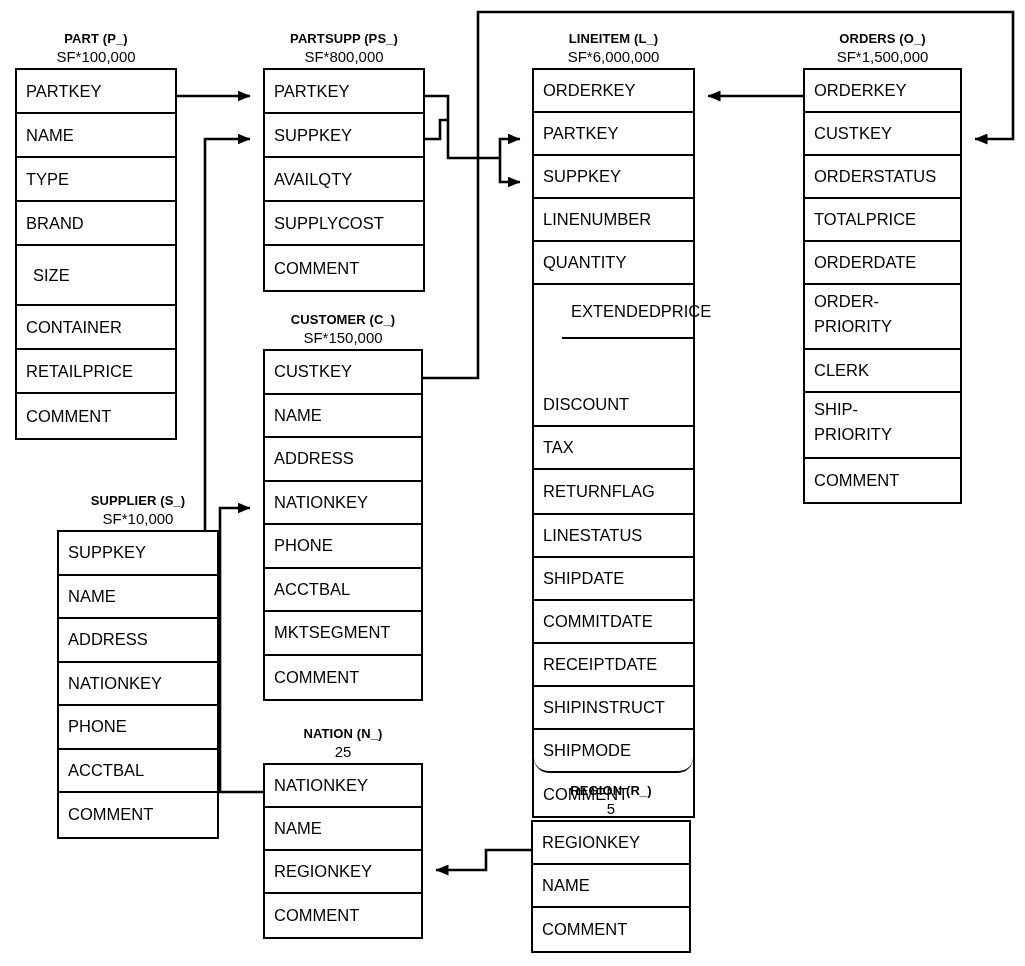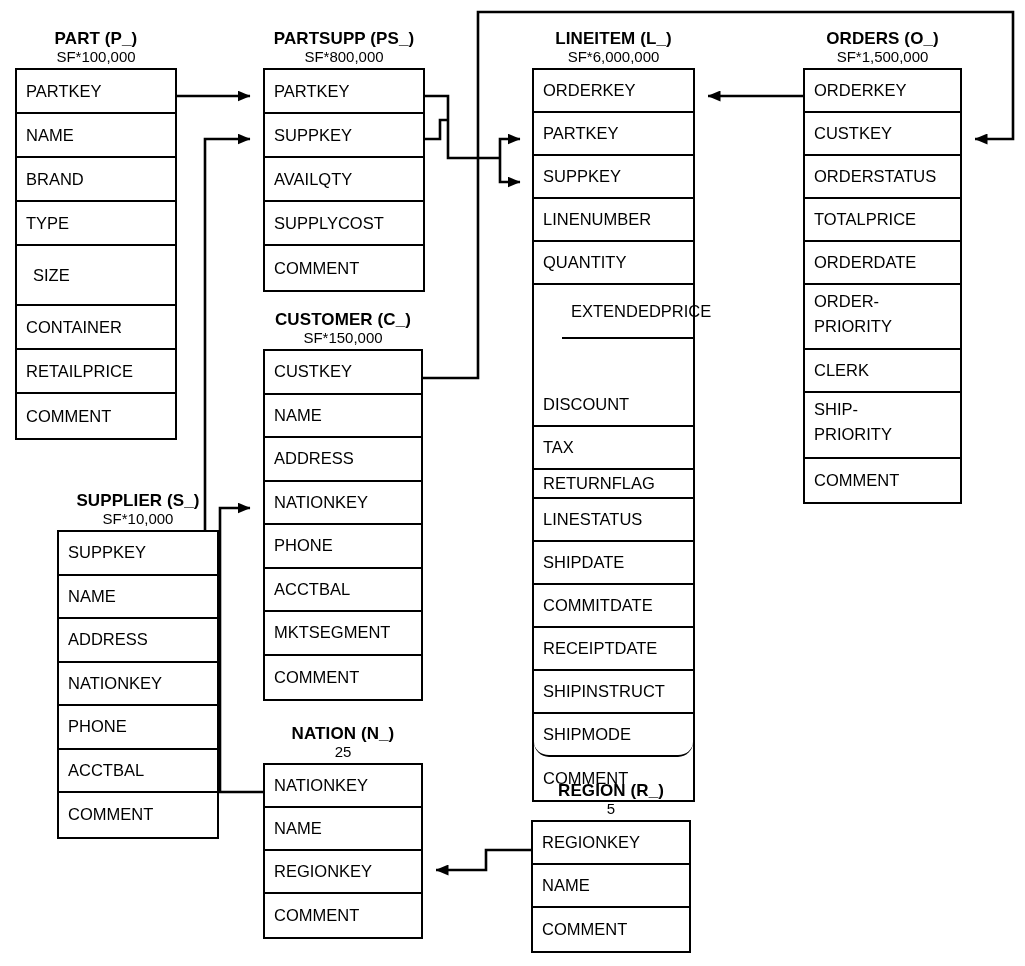--- a/index.html
+++ b/index.html
@@ -11,21 +11,21 @@
     -webkit-font-smoothing:antialiased;
   }
   #canvas{position:absolute;left:0;top:0;width:1025px;height:966px;}
 
   
   #wires{position:absolute;left:0;top:0;width:1025px;height:966px;z-index:1;}
 
   
   .entity{position:absolute;z-index:2;}
   .ent-title{
-    font-size:17px;font-weight:bold;text-align:center;
+    font-size:13px;font-weight:bold;text-align:center;
     line-height:18px;letter-spacing:.1px;white-space:nowrap;
   }
   .ent-card{
     font-size:15px;font-weight:normal;text-align:center;
     line-height:18px;white-space:nowrap;
   }
   .ent-box{
     border:2.5px solid #000;
     background:#fff;
     box-sizing:border-box;
@@ -90,22 +90,22 @@
     </g>
   </svg>
 
   <div id="entities">
       <div class="entity" style="left: 15px; top: 30px; width: 162px;">
         <div class="ent-title">PART (P_)</div>
         <div class="ent-card">SF*100,000</div>
         <div class="ent-box" style="width: 162px;">
           <div class="ent-row" style="height: 44px;">PARTKEY</div>
           <div class="ent-row" style="height: 44px;">NAME</div>
+          <div class="ent-row" style="height: 44px;">TYPE</div>
           <div class="ent-row" style="height: 44px;">BRAND</div>
-          <div class="ent-row" style="height: 44px;">TYPE</div>
           <div class="ent-row" style="height: 60px; padding-left: 16px;">SIZE</div>
           <div class="ent-row" style="height: 44px;">CONTAINER</div>
           <div class="ent-row" style="height: 44px;">RETAILPRICE</div>
           <div class="ent-row" style="height: 44px;">COMMENT</div>
         </div>
       </div>
       <div class="entity" style="left: 263px; top: 30px; width: 162px;">
         <div class="ent-title">PARTSUPP (PS_)</div>
         <div class="ent-card">SF*800,000</div>
         <div class="ent-box" style="width: 162px;">
@@ -121,21 +121,21 @@
         <div class="ent-card">SF*6,000,000</div>
         <div class="ent-box" style="width: 163px;">
           <div class="ent-row" style="height: 43px;">ORDERKEY</div>
           <div class="ent-row" style="height: 43px;">PARTKEY</div>
           <div class="ent-row" style="height: 43px;">SUPPKEY</div>
           <div class="ent-row" style="height: 43px;">LINENUMBER</div>
           <div class="ent-row" style="height: 43px;">QUANTITY</div>
           <div class="ent-row" style="height: 54px; margin-left: 28px;">EXTENDEDPRICE</div>
           <div class="ent-row" style="height: 43px; margin-top: 45px;">DISCOUNT</div>
           <div class="ent-row" style="height: 43px;">TAX</div>
-          <div class="ent-row" style="height: 29px;">RETURNFLAG</div>
+          <div class="ent-row" style="height: 45px;">RETURNFLAG</div>
           <div class="ent-row" style="height: 43px;">LINESTATUS</div>
           <div class="ent-row" style="height: 43px;">SHIPDATE</div>
           <div class="ent-row" style="height: 43px;">COMMITDATE</div>
           <div class="ent-row" style="height: 43px;">RECEIPTDATE</div>
           <div class="ent-row" style="height: 43px;">SHIPINSTRUCT</div>
           <div class="ent-row" style="height: 43px; border-radius: 15px;">SHIPMODE</div>
           <div class="ent-row" style="height: 43px;">COMMENT</div>
         </div>
       </div>
       <div class="entity" style="left: 803px; top: 30px; width: 159px;">

